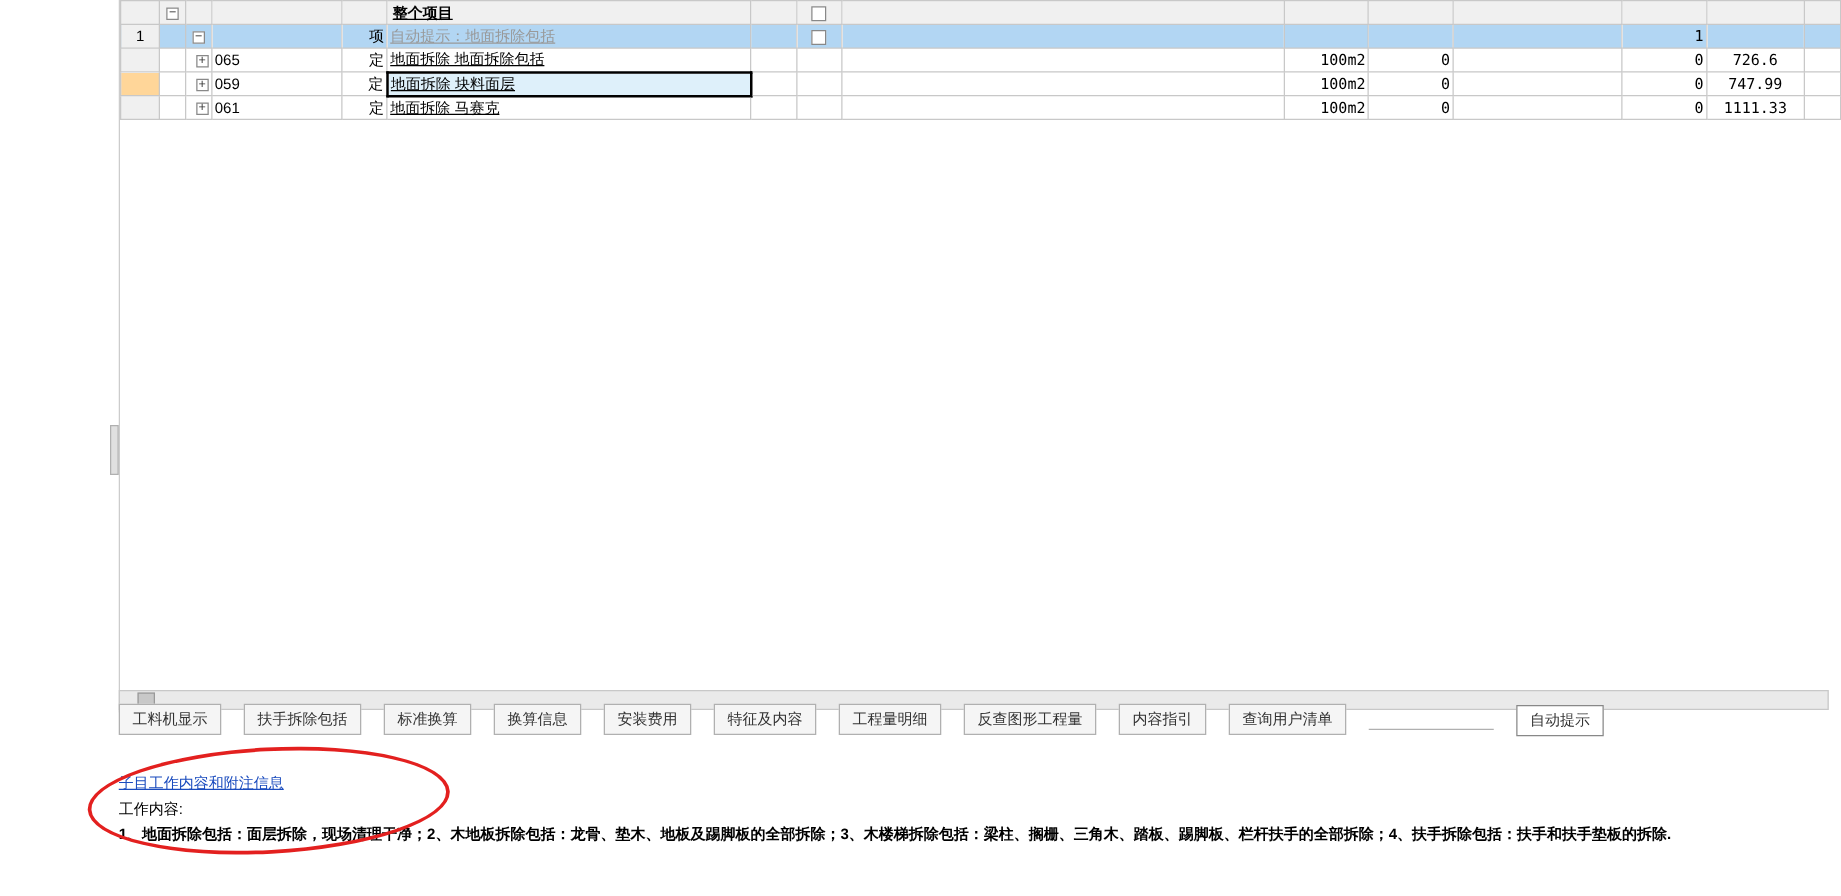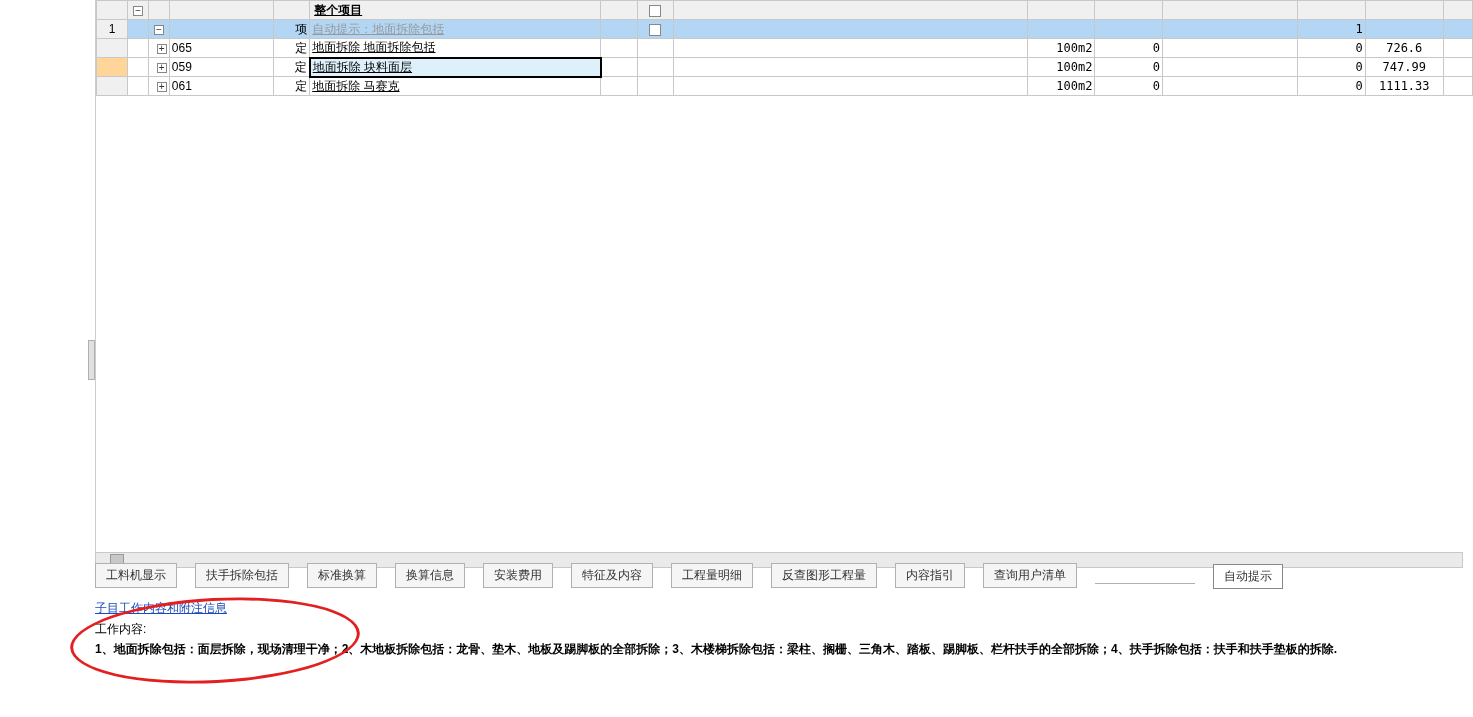--- a/index.html
+++ b/index.html
@@ -134,21 +134,21 @@
     }
     .tab-group-sep {
       width: 100px;
       height: 18px;
       border-bottom: 1px solid #b0b0b0;
     }
 
     .info-panel {
       position: absolute;
       left: 95px;
-      top: 600px;
+      top: 618px;
       right: 10px;
     }
     .info-link {
       color: #1a4bbe;
       text-decoration: underline;
       font-size: 12px;
       cursor: pointer;
     }
     .info-title {
       font-size: 12px;

